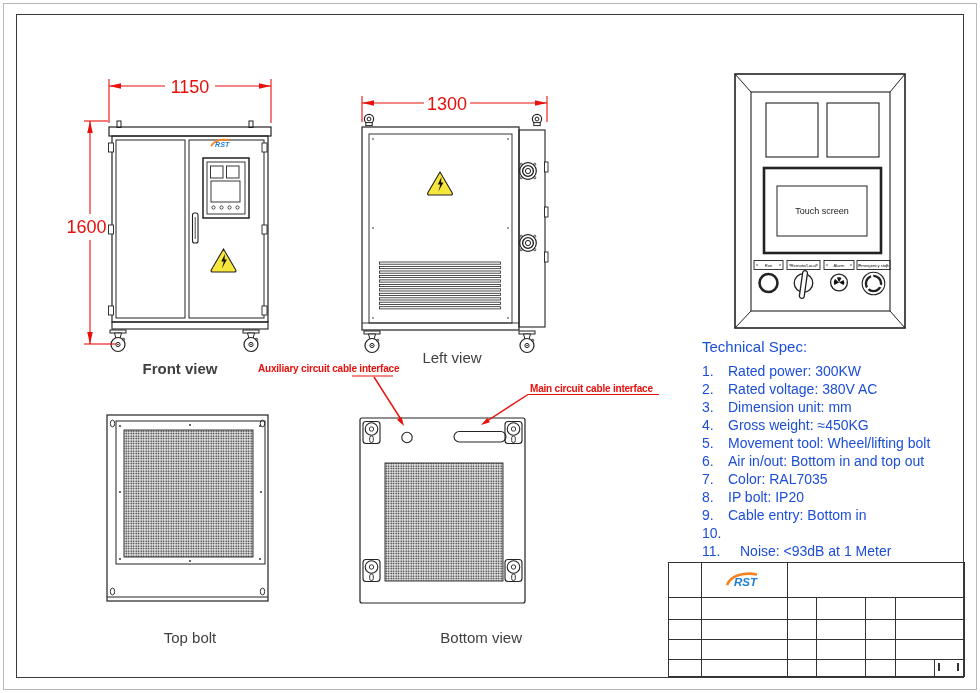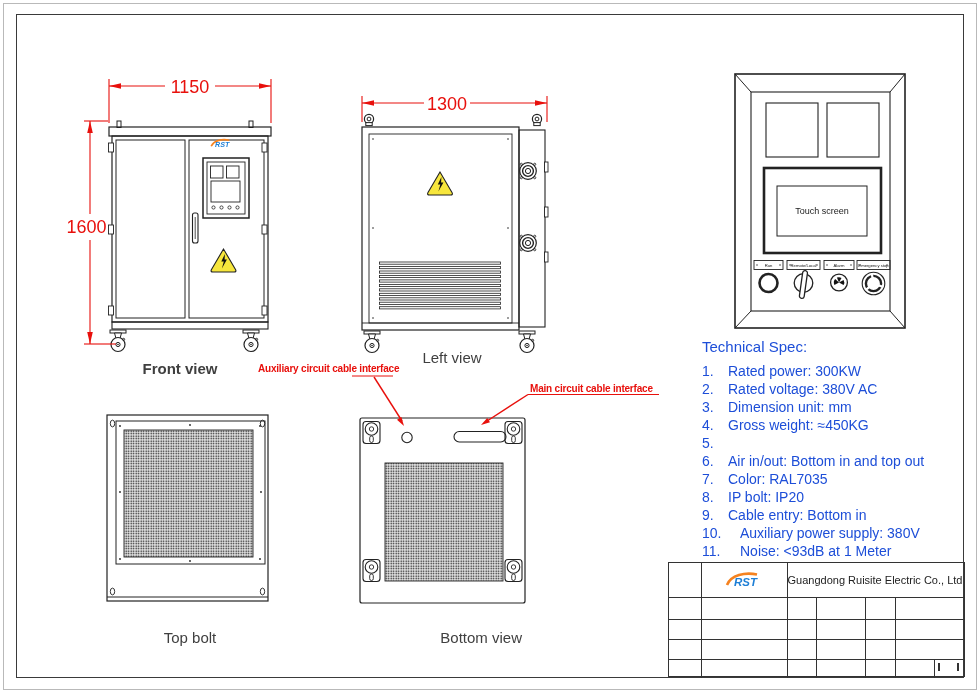--- a/index.html
+++ b/index.html
@@ -319,40 +319,40 @@
     <div class="spec-item">
         <span class="no">3.</span>
         <span class="txt">Dimension unit: mm</span>
       </div>
     <div class="spec-item">
         <span class="no">4.</span>
         <span class="txt">Gross weight: ≈450KG</span>
       </div>
     <div class="spec-item">
         <span class="no">5.</span>
+        <span class="txt">Movement tool: Wheel/lifting bolt</span>
       </div>
     <div class="spec-item">
         <span class="no">6.</span>
         <span class="txt">Air in/out: Bottom in and top out</span>
       </div>
     <div class="spec-item">
         <span class="no">7.</span>
         <span class="txt">Color: RAL7035</span>
       </div>
     <div class="spec-item">
         <span class="no">8.</span>
         <span class="txt">IP bolt: IP20</span>
       </div>
     <div class="spec-item">
         <span class="no">9.</span>
         <span class="txt">Cable entry: Bottom in</span>
       </div>
     <div class="spec-item wide">
         <span class="no">10.</span>
-        <span class="txt">Auxiliary power supply: 380V</span>
       </div>
     <div class="spec-item wide">
         <span class="no">11.</span>
         <span class="txt">Noise: &lt;93dB at 1 Meter</span>
       </div>
   </div>
 
   <div class="tb">
     <div class="h" style="top:34px;"></div>
     <div class="h" style="top:55.5px;"></div>
@@ -365,15 +365,14 @@
     <div class="v" style="left:226px;top:34px;height:81px;"></div>
     <div class="v" style="left:265px;top:95.5px;height:19.5px;"></div>
     <div class="tick" style="left:269px;top:100px;"></div>
     <div class="tick" style="left:288px;top:100px;"></div>
     <div class="logo-cell">
       <svg width="50" height="20" viewBox="0 0 50 20">
         <path d="M8,15 C12,5 26,2 38,4.5" stroke="#f5821f" stroke-width="2.6" fill="none"></path>
         <text x="15" y="16" font-size="11.5" class="logo-blue">RST</text>
       </svg>
     </div>
-    <div class="company">Guangdong Ruisite Electric Co., Ltd</div>
   </div>
 </div>
 
 </body></html>

